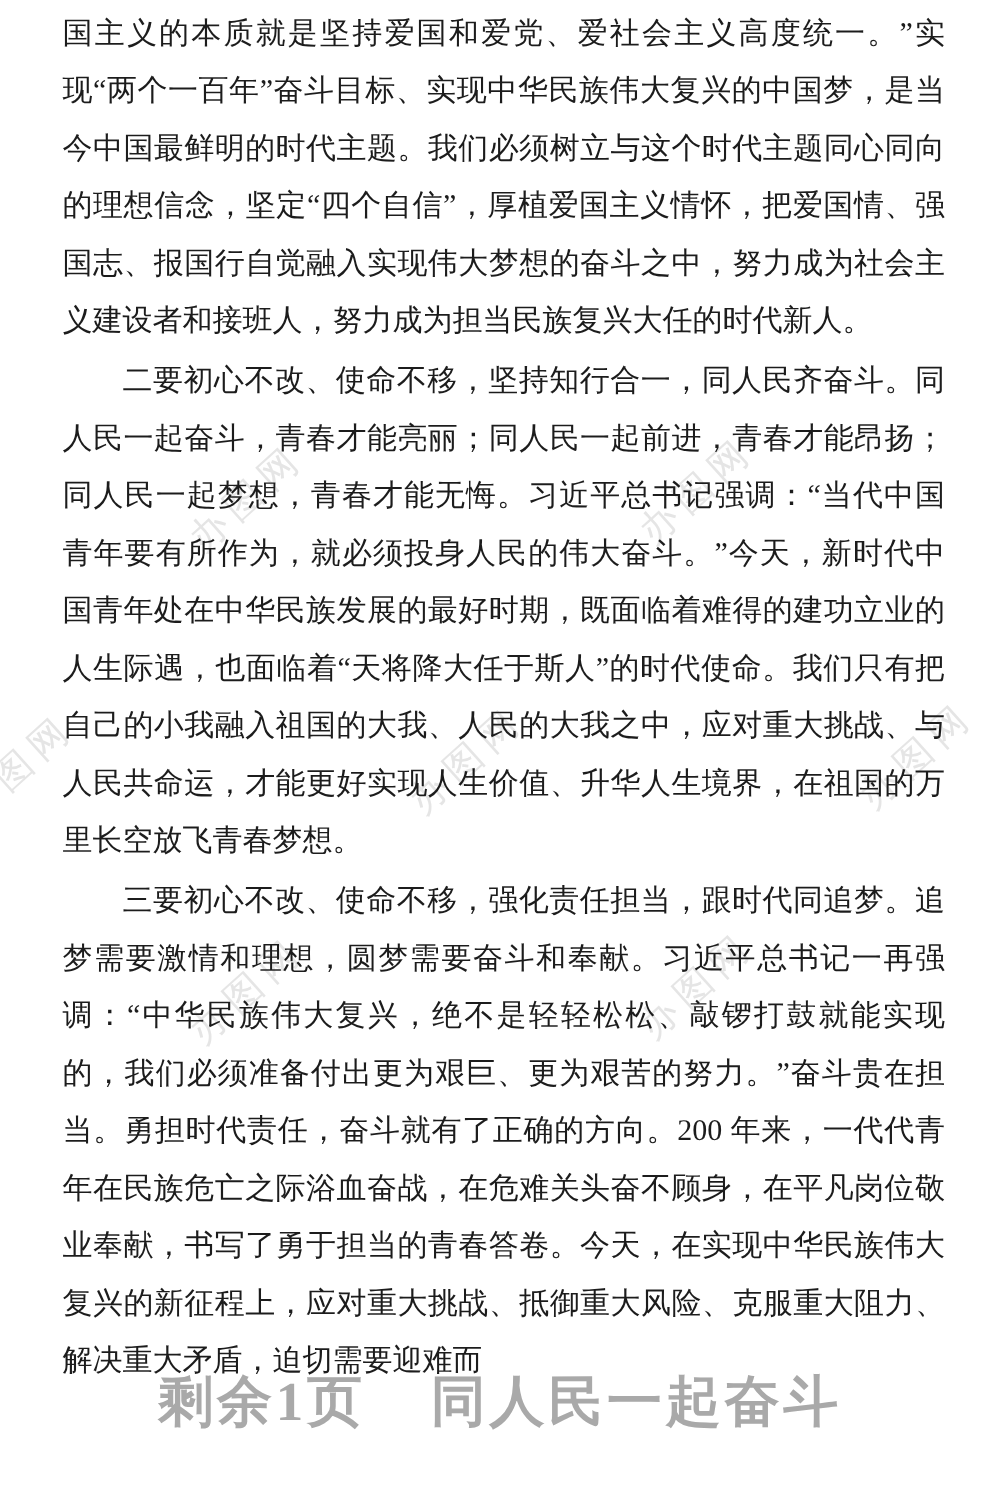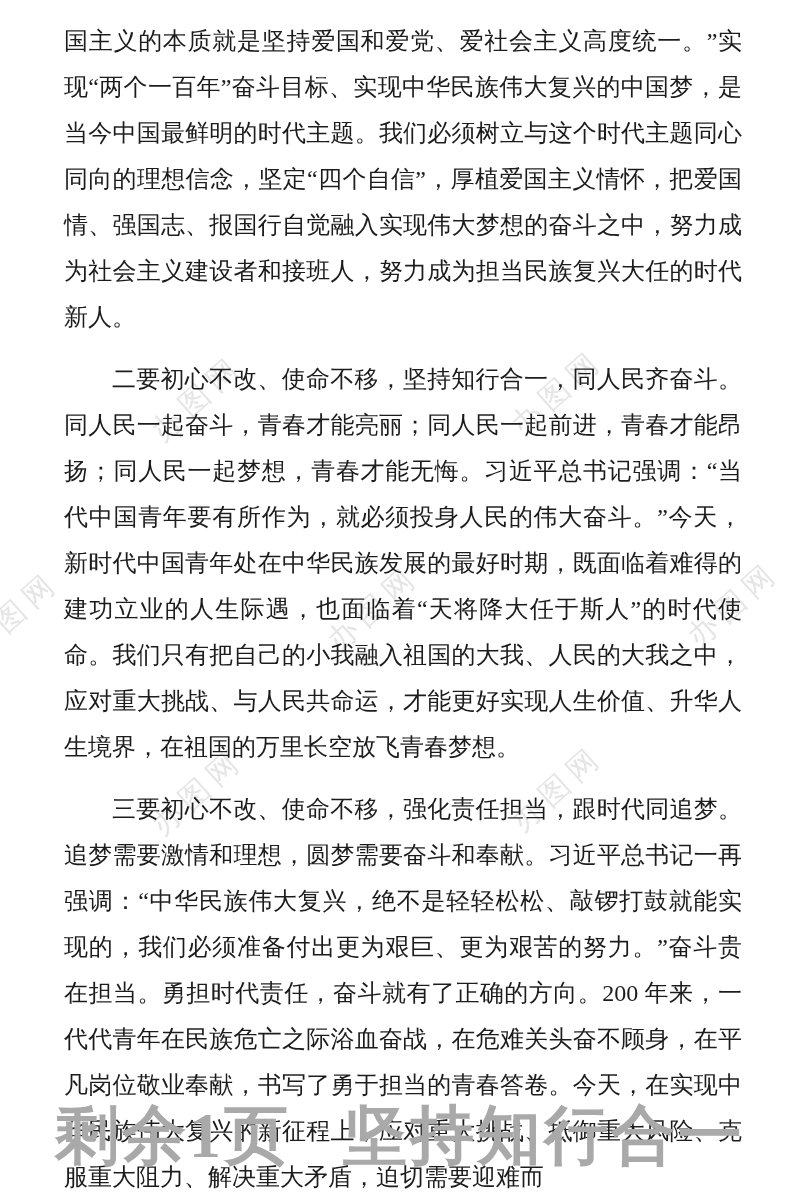--- a/index.html
+++ b/index.html
@@ -44,38 +44,38 @@
     top: 2px;
     left: 48px;
     right: 42px;
     color: #1c1c1c;
     font-size: 24px;
     line-height: 46px;
     text-align: justify;
     text-align-last: left;
   }
   .content p {
-    margin: 16px;
+    margin: 2px;
     padding: 0;
   }
   .content p.indent {
     text-indent: 2em;
   }
   
   .footer {
     position: absolute;
     top: 1092px;
     left: 0;
     width: 100%;
     display: flex;
     justify-content: center;
     align-items: baseline;
     gap: 52px;
     color: #a9a9a9;
-    font-size: 64px;
+    font-size: 44px;
     font-weight: bold;
     letter-spacing: 3px;
     font-family: "Liberation Serif", "DejaVu Serif", serif;
   }
 </style>
 </head>
 <body>
 
 <div class="page">
 
@@ -90,16 +90,16 @@
   </div>
 
   <div class="content">
     <p>国主义的本质就是坚持爱国和爱党、爱社会主义高度统一。”实现“两个一百年”奋斗目标、实现中华民族伟大复兴的中国梦，是当今中国最鲜明的时代主题。我们必须树立与这个时代主题同心同向的理想信念，坚定“四个自信”，厚植爱国主义情怀，把爱国情、强国志、报国行自觉融入实现伟大梦想的奋斗之中，努力成为社会主义建设者和接班人，努力成为担当民族复兴大任的时代新人。</p>
     <p class="indent">二要初心不改、使命不移，坚持知行合一，同人民齐奋斗。同人民一起奋斗，青春才能亮丽；同人民一起前进，青春才能昂扬；同人民一起梦想，青春才能无悔。习近平总书记强调：“当代中国青年要有所作为，就必须投身人民的伟大奋斗。”今天，新时代中国青年处在中华民族发展的最好时期，既面临着难得的建功立业的人生际遇，也面临着“天将降大任于斯人”的时代使命。我们只有把自己的小我融入祖国的大我、人民的大我之中，应对重大挑战、与人民共命运，才能更好实现人生价值、升华人生境界，在祖国的万里长空放飞青春梦想。</p>
     <p class="indent">三要初心不改、使命不移，强化责任担当，跟时代同追梦。追梦需要激情和理想，圆梦需要奋斗和奉献。习近平总书记一再强调：“中华民族伟大复兴，绝不是轻轻松松、敲锣打鼓就能实现的，我们必须准备付出更为艰巨、更为艰苦的努力。”奋斗贵在担当。勇担时代责任，奋斗就有了正确的方向。200 年来，一代代青年在民族危亡之际浴血奋战，在危难关头奋不顾身，在平凡岗位敬业奉献，书写了勇于担当的青春答卷。今天，在实现中华民族伟大复兴的新征程上，应对重大挑战、抵御重大风险、克服重大阻力、解决重大矛盾，迫切需要迎难而</p>
   </div>
 
   <div class="footer">
     <span>剩余1页</span>
-    <span>坚持知行合一</span>
+    <span>同人民一起奋斗</span>
   </div>
 
 </div>
 
 </body></html>

